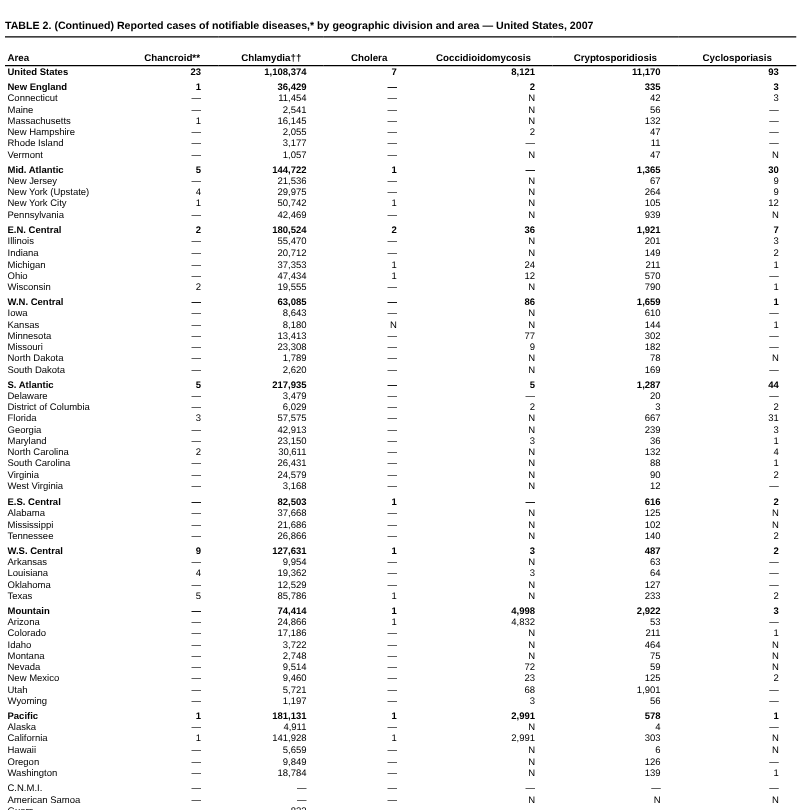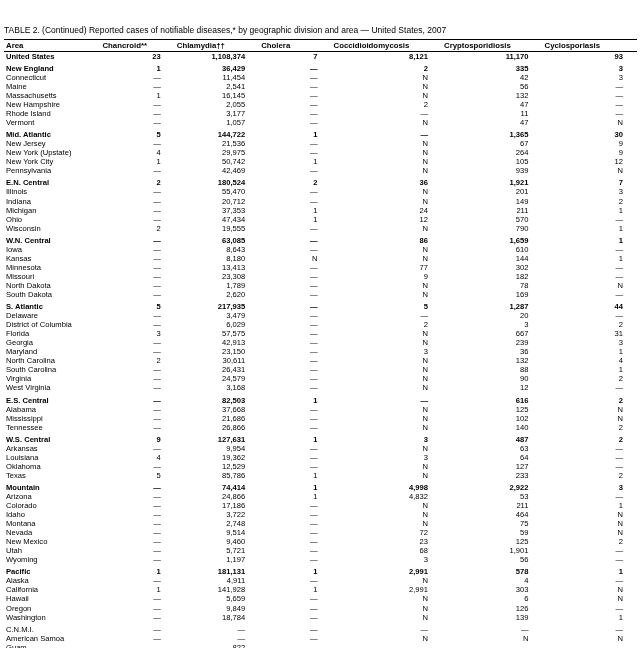--- a/index.html
+++ b/index.html
@@ -6,50 +6,49 @@
   body{
     width:641px;
     background:#ffffff;
     font-family:"Liberation Sans", sans-serif;
     color:#000000;
     -webkit-font-smoothing:none;
   }
   .page{width:641px; padding:0; box-sizing:border-box;}
   .title{
     font-size:8.5px;
-    font-weight:normal;
+    font-weight:bold;
     padding:16px 4px 3px 4px;
     line-height:1.15;
-    margin-top:10px;
   }
   table{
     border-collapse:collapse;
     width:633px;
     margin:0 4px;
     font-size:7.6px;
     table-layout:fixed;
   }
   th,td{
     padding:0 2px;
     line-height:9.05px;
     height:9.05px;
     vertical-align:bottom;
     white-space:nowrap;
     overflow:hidden;
   }
   thead th{
     font-weight:bold;
     border-top:1px solid #000;
     border-bottom:1px solid #000;
-    padding-top:1px;
+    padding-top:12px;
     padding-bottom:1px;
     font-size:7.8px;
   }
   th.area{text-align:left; width:96px;}
-  th.num{text-align:left;}
+  th.num{text-align:center;}
   td.area{text-align:left;}
   td.num{text-align:right; padding-right:14px;}
   tr.bold td{font-weight:bold;}
   .spacer td{height:3px; line-height:3px; padding:0;}
 </style>
 </head>
 <body>
 
 <div class="page">
   <div class="title">TABLE 2. (Continued) Reported cases of notifiable diseases,* by geographic division and area — United States, 2007</div>

